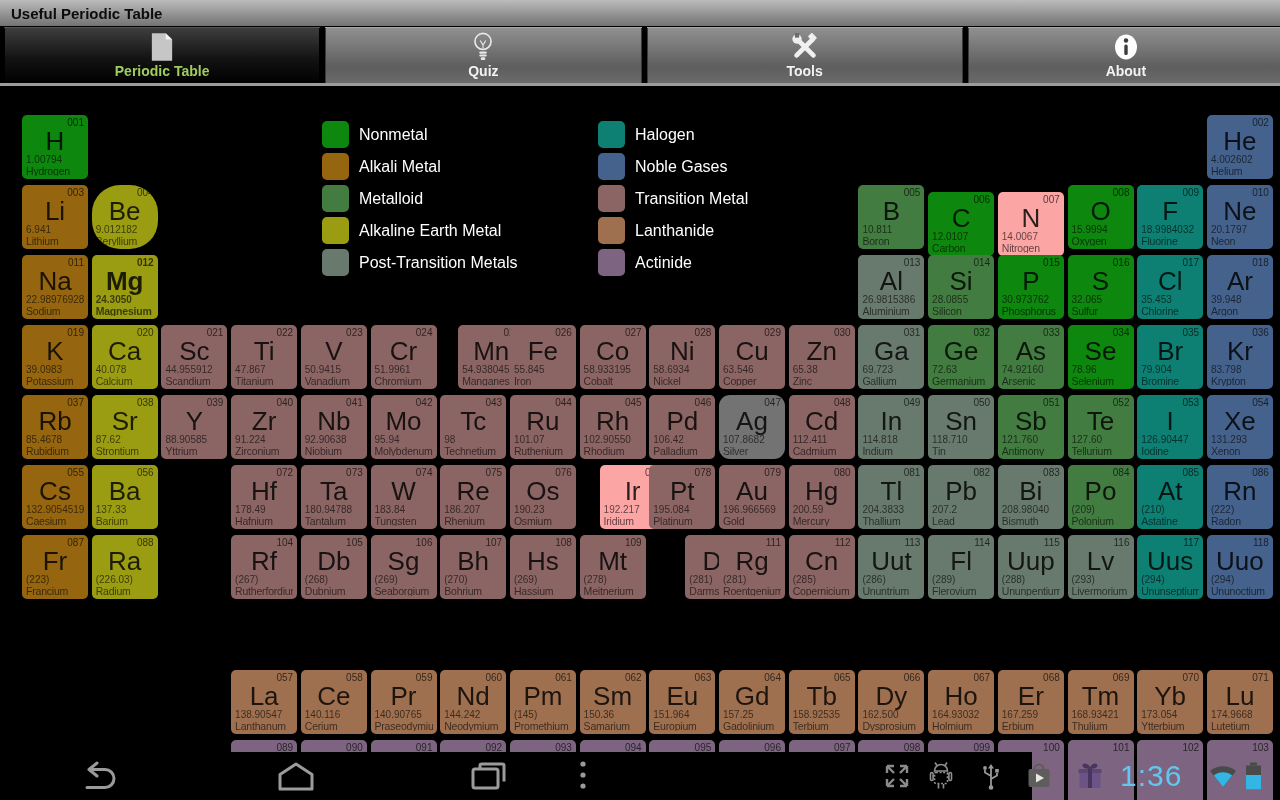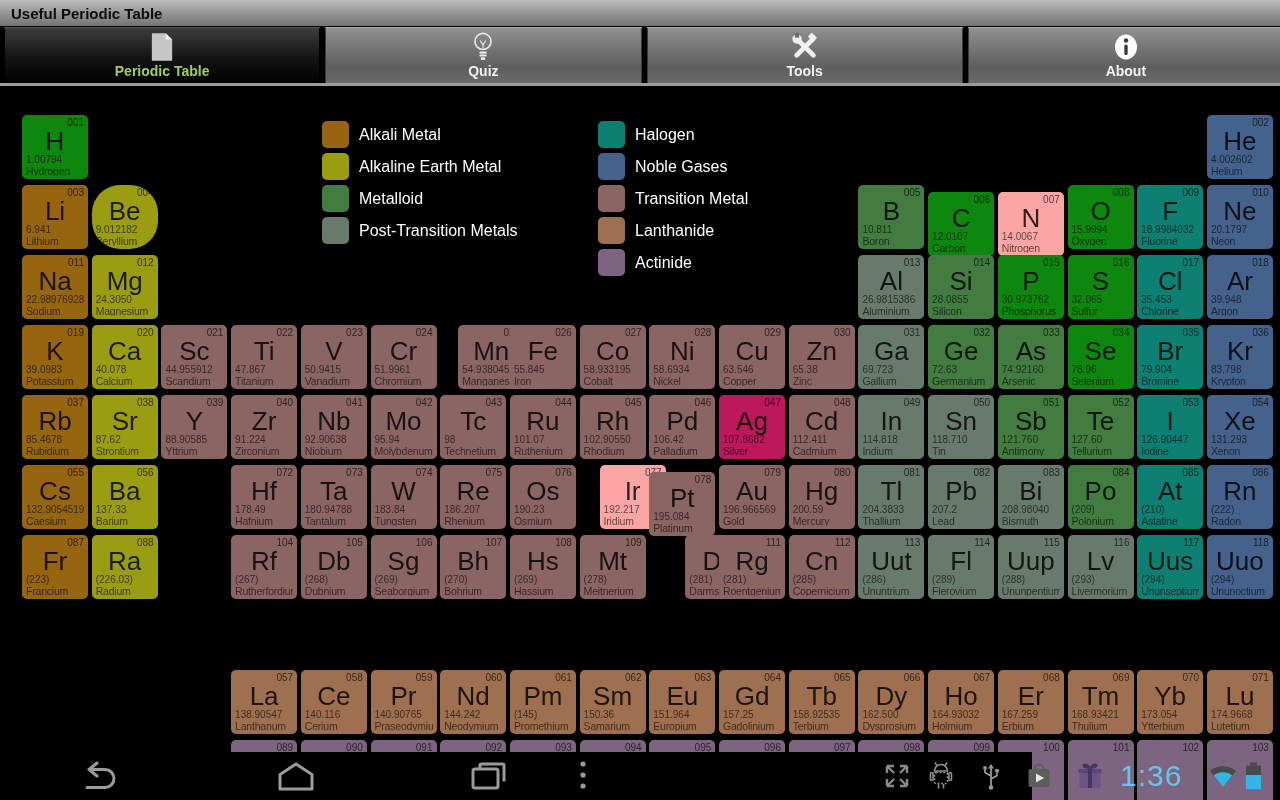--- a/index.html
+++ b/index.html
@@ -94,30 +94,34 @@
       </svg>
     </div>
     <div class="tab-label">About</div>
   </div>
 </div>
 <div class="tabbar-underline"></div>
 
 <div id="legend">
   <div class="legend-col" id="legend-left" style="left:0;">
       <div class="legend-row">
+        <span class="swatch" style="background: rgb(14, 135, 14);"></span>
+        <span class="legend-label">Nonmetal</span>
+      </div>
+      <div class="legend-row">
         <span class="swatch" style="background: rgb(149, 102, 15);"></span>
         <span class="legend-label">Alkali Metal</span>
       </div>
       <div class="legend-row">
+        <span class="swatch" style="background: rgb(66, 124, 64);"></span>
+        <span class="legend-label">Metalloid</span>
+      </div>
+      <div class="legend-row">
         <span class="swatch" style="background: rgb(154, 156, 17);"></span>
         <span class="legend-label">Alkaline Earth Metal</span>
-      </div>
-      <div class="legend-row">
-        <span class="swatch" style="background: rgb(66, 124, 64);"></span>
-        <span class="legend-label">Metalloid</span>
       </div>
       <div class="legend-row">
         <span class="swatch" style="background: rgb(104, 121, 109);"></span>
         <span class="legend-label">Post-Transition Metals</span>
       </div>
     </div>
   <div class="legend-col" id="legend-right" style="left:276px;">
       <div class="legend-row">
         <span class="swatch" style="background: rgb(13, 128, 115);"></span>
         <span class="legend-label">Halogen</span>
@@ -201,21 +205,21 @@
       <div class="sym">Ne</div>
       <div class="mass">20.1797</div>
       <div class="ename">Neon</div>
     </div>
     <div class="tile" style="left: 22px; top: 255px; background: rgb(149, 102, 15);">
       <div class="num">011</div>
       <div class="sym">Na</div>
       <div class="mass">22.98976928</div>
       <div class="ename">Sodium</div>
     </div>
-    <div class="tile" style="left: 91.7px; top: 255px; background: rgb(154, 156, 17);">
+    <div class="tile" style="left: 91.7px; top: 255px; background: rgb(154, 156, 17); font-weight: bold;">
       <div class="num">012</div>
       <div class="sym">Mg</div>
       <div class="mass">24.3050</div>
       <div class="ename">Magnesium</div>
     </div>
     <div class="tile" style="left: 858.4px; top: 255px; background: rgb(104, 121, 109);">
       <div class="num">013</div>
       <div class="sym">Al</div>
       <div class="mass">26.9815386</div>
       <div class="ename">Aluminium</div>
@@ -411,21 +415,21 @@
       <div class="sym">Rh</div>
       <div class="mass">102.90550</div>
       <div class="ename">Rhodium</div>
     </div>
     <div class="tile" style="left: 649.3px; top: 395px; background: rgb(139, 101, 100);">
       <div class="num">046</div>
       <div class="sym">Pd</div>
       <div class="mass">106.42</div>
       <div class="ename">Palladium</div>
     </div>
-    <div class="tile" style="left: 719px; top: 395px; background: #be185d;">
+    <div class="tile" style="left: 719px; top: 395px; background: #737373; border-radius: 11px;">
       <div class="num">047</div>
       <div class="sym">Ag</div>
       <div class="mass">107.8682</div>
       <div class="ename">Silver</div>
     </div>
     <div class="tile" style="left: 788.7px; top: 395px; background: rgb(139, 101, 100);">
       <div class="num">048</div>
       <div class="sym">Cd</div>
       <div class="mass">112.411</div>
       <div class="ename">Cadmium</div>
@@ -507,21 +511,21 @@
       <div class="sym">Os</div>
       <div class="mass">190.23</div>
       <div class="ename">Osmium</div>
     </div>
     <div class="tile" style="left: 579.6px; top: 465px; background: #fca5a5; margin-left: 20px;">
       <div class="num">077</div>
       <div class="sym">Ir</div>
       <div class="mass">192.217</div>
       <div class="ename">Iridium</div>
     </div>
-    <div class="tile" style="left: 649.3px; top: 465px; background: rgb(139, 101, 100); margin-top: 7px;">
+    <div class="tile" style="left: 649.3px; top: 465px; background: rgb(139, 101, 100);">
       <div class="num">078</div>
       <div class="sym">Pt</div>
       <div class="mass">195.084</div>
       <div class="ename">Platinum</div>
     </div>
     <div class="tile" style="left: 719px; top: 465px; background: rgb(139, 101, 100);">
       <div class="num">079</div>
       <div class="sym">Au</div>
       <div class="mass">196.966569</div>
       <div class="ename">Gold</div>

